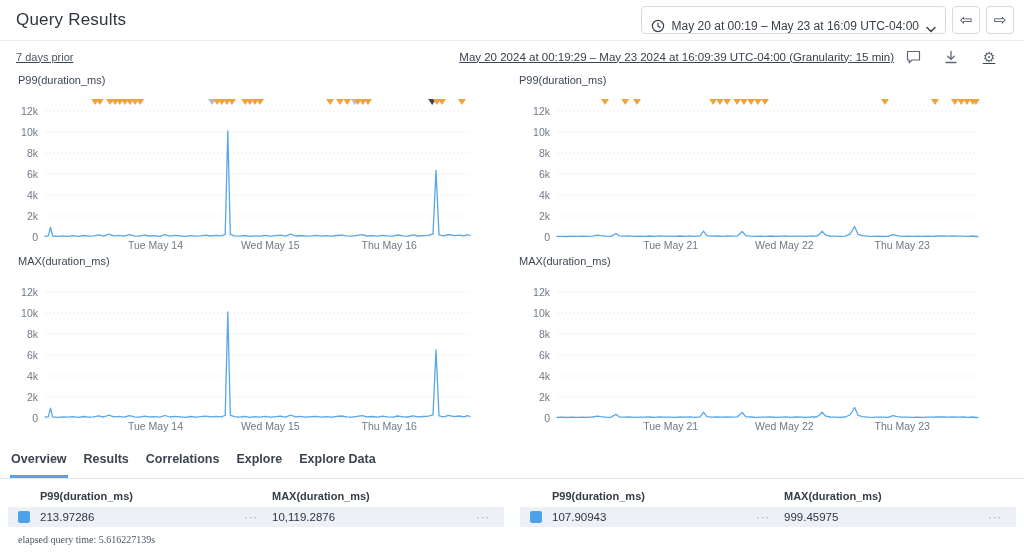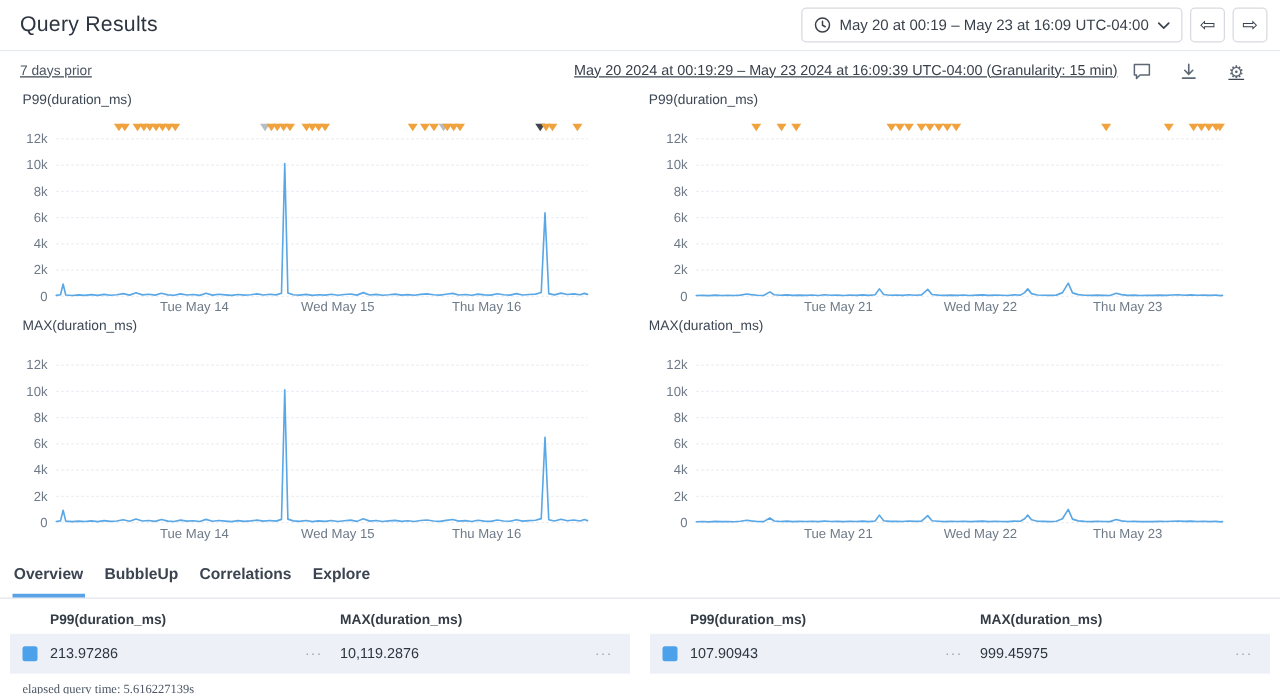--- a/index.html
+++ b/index.html
@@ -5,21 +5,21 @@
   * { margin:0; padding:0; box-sizing:border-box; }
   html,body { width:1024px; height:555px; overflow:hidden; background:#fff;
     font-family:"Liberation Sans", sans-serif; color:#3d4754; }
   .page { width:1024px; height:555px; display:flex; flex-direction:column; }
 
   
   .hdr { height:41px; display:flex; align-items:center; justify-content:space-between;
     padding:0 10px 0 16px; border-bottom:1px solid #e7eaee; flex:0 0 auto; }
   .hdr-title { font-size:17px; font-weight:500; color:#2d3540; letter-spacing:.2px; }
   .hdr-right { display:flex; align-items:center; gap:6px; }
-  .time-btn { display:flex; align-items:center; gap:7px; height:28px; padding:0 9px;
+  .time-btn { display:flex; align-items:flex-end; gap:7px; height:28px; padding:0 9px;
     border:1px solid #d7dadf; border-radius:4px; background:#fff; font-size:12px;
     color:#39414c; cursor:pointer; }
   .sq-btn { width:28px; height:28px; border:1px solid #d7dadf; border-radius:4px;
     background:#fff; display:flex; align-items:center; justify-content:center;
     font-size:15px; color:#39414c; cursor:pointer; }
   .icon { display:inline-flex; align-items:center; justify-content:center; }
 
   
   .sub { height:31px; display:flex; align-items:center; justify-content:space-between;
     padding:0 16px 0 16px; flex:0 0 auto;text-decoration:underline; }
@@ -44,21 +44,21 @@
   .tab { font-size:12.5px; font-weight:700; color:#3b4450; padding:8px 1px 9px 1px;
     cursor:pointer; border-bottom:3px solid transparent; }
   .tab.active { border-bottom-color:#5aa2e6; }
 
   
   .tables { display:grid; grid-template-columns:512px 512px; margin-top:8px; flex:0 0 auto; }
   .tbl { padding:0 8px; }
   .tbl-head { display:flex; height:17px; align-items:center; }
   .tbl-head .spacer { width:32px; flex:0 0 auto; }
   .tbl-head .col { flex:1 1 0; font-size:11px; font-weight:700; color:#343c46; }
-  .tbl-row { display:flex; align-items:center; height:32px; background:#edf1f7;
+  .tbl-row { display:flex; align-items:center; height:20px; background:#edf1f7;
     margin-top:3px; cursor:pointer; }
   .swatch { width:12px; height:12px; border-radius:2px; margin:0 10px 0 10px; flex:0 0 auto; }
   .cellv { flex:1 1 0; display:flex; align-items:center; justify-content:space-between; }
   .cellv .val { font-size:11.5px; color:#2d3540; }
   .cellv .dots { font-size:11px; color:#9aa3ad; letter-spacing:1px; margin-right:14px; cursor:pointer; }
 
   
   .footer { margin-top:7px; padding-left:18px; font-family:Liberation Serif, serif;
     font-size:10px; color:#4b5563; }
 </style>
@@ -249,23 +249,24 @@
           <path d="M45.0 147.4 L50.1 147.2 L55.1 147.5 L60.2 147.1 L65.2 147.3 L70.3 147.2 L75.3 147.4 L80.4 147.0 L85.4 146.2 L88.8 146.7 L93.8 147.2 L98.9 147.3 L103.9 144.4 L107.3 146.8 L112.4 147.2 L117.4 146.9 L122.5 147.3 L127.5 147.1 L132.6 147.2 L137.6 147.0 L142.7 147.3 L147.7 146.8 L152.8 147.2 L157.8 147.1 L162.9 147.3 L167.9 147.0 L173.0 147.2 L178.0 146.9 L183.1 147.3 L188.1 146.8 L191.5 142.1 L194.9 146.6 L199.9 147.1 L205.0 147.0 L210.0 147.2 L215.1 146.8 L220.1 147.1 L225.2 146.9 L230.2 142.5 L233.6 146.6 L238.7 147.0 L243.7 147.3 L248.8 147.1 L253.8 147.2 L258.9 147.0 L263.9 147.3 L269.0 147.1 L274.0 146.9 L279.1 147.3 L284.1 147.0 L289.2 147.2 L294.2 147.3 L299.3 146.9 L304.3 147.0 L307.7 145.0 L310.2 142.1 L313.2 145.8 L317.8 147.0 L322.9 147.1 L327.9 147.3 L333.0 147.0 L338.0 145.0 L342.6 137.5 L346.0 145.3 L350.6 146.7 L355.7 147.1 L360.8 147.3 L365.8 147.1 L370.9 147.2 L375.9 147.3 L381.0 145.6 L385.2 146.7 L390.2 147.2 L395.3 147.1 L400.3 147.3 L405.4 147.2 L410.4 147.3 L415.5 147.1 L420.5 147.2 L425.6 147.0 L430.6 146.8 L435.7 147.1 L440.7 146.9 L445.8 147.2 L450.8 147.0 L455.9 147.3 L460.9 147.0 L463.9 147.5 L466.0 147.3 " fill="none" stroke="#5aa7e6" stroke-width="1.3" stroke-linejoin="round" stroke-linecap="round"></path>
           <text x="158.67000000000002" y="160" text-anchor="middle" font-size="10.5" fill="#6e7a87">Tue May 21</text>
           <text x="272.34000000000003" y="160" text-anchor="middle" font-size="10.5" fill="#6e7a87">Wed May 22</text>
           <text x="390.21999999999997" y="160" text-anchor="middle" font-size="10.5" fill="#6e7a87">Thu May 23</text>
         </svg>
     </div>
   </div>
 
   <div class="tabs">
     <div class="tab active">Overview</div>
-    <div class="tab">BubbleUp</div>
+    <div class="tab">Results</div>
     <div class="tab">Correlations</div>
     <div class="tab">Explore</div>
+    <div class="tab">Explore Data</div>
   </div>
 
   <div class="tables">
     <div class="tbl">
       <div class="tbl-head">
         <div class="spacer"></div>
         <div class="col">P99(duration_ms)</div>
         <div class="col">MAX(duration_ms)</div>
       </div>
       <div class="tbl-row">

